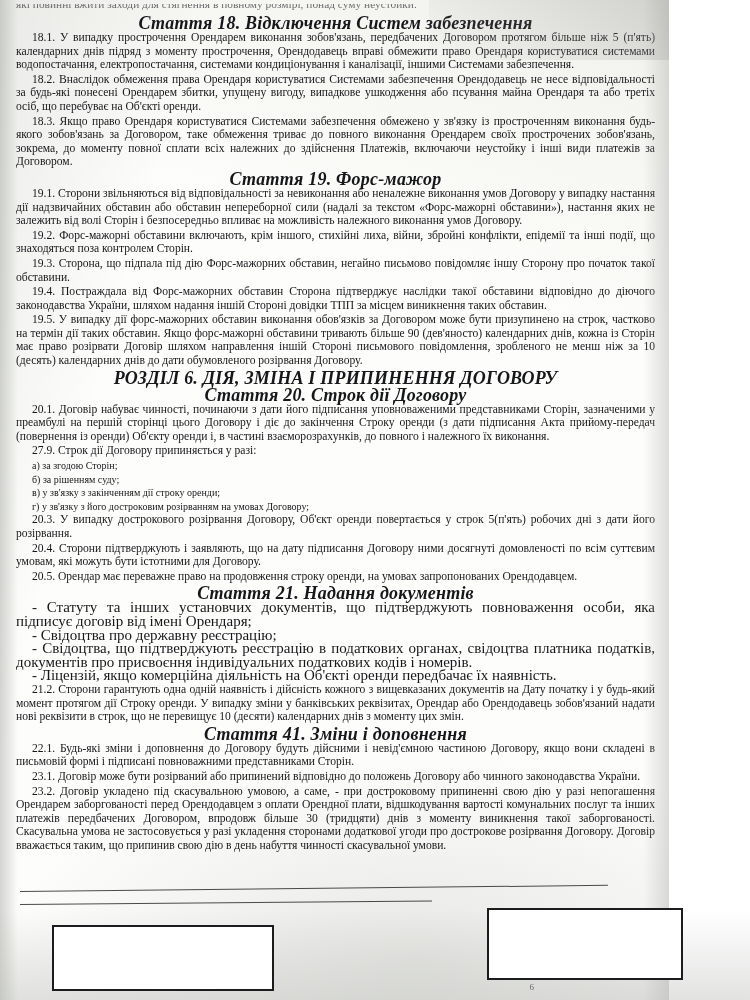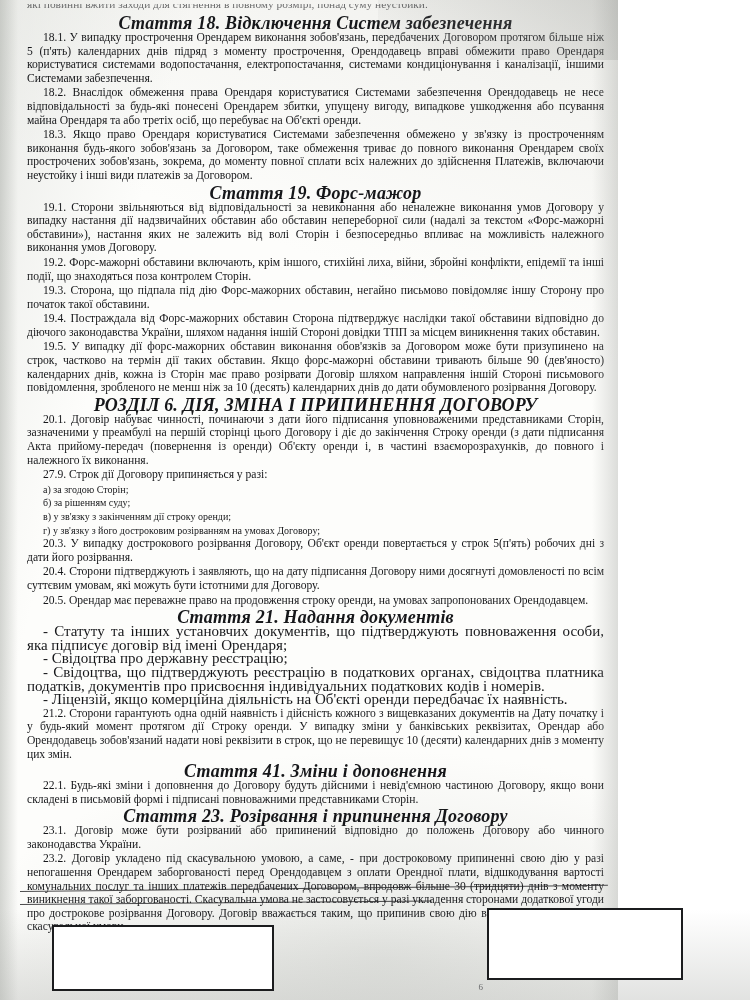--- a/index.html
+++ b/index.html
@@ -8,29 +8,29 @@
     background: #ffffff;
   }
   body {
     width: 750px;
     height: 1000px;
     overflow: hidden;
     font-family: "Liberation Serif", serif;
   }
   .page {
     position: relative;
-    width: 618px;
+    width: 669px;
     height: 1000px;
     background: #fdfdfb;
     background-image:
       linear-gradient(105deg, rgba(220,222,218,0.55) 0%, rgba(255,255,255,0.0) 22%),
       linear-gradient(200deg, rgba(236,236,232,0.75) 0%, rgba(255,255,255,0) 30%),
       radial-gradient(ellipse 600px 300px at 62% 96%, rgba(216,218,214,0.6), rgba(255,255,255,0) 70%);
     box-sizing: border-box;
-    padding: 4px 14px 0 27px;
+    padding: 4px 14px 0 16px;
     color: #16171a;
   }
   
   .shade-left {
     position: absolute; left: 0; top: 0; width: 18px; height: 1000px;
     background: linear-gradient(90deg, rgba(160,164,158,0.45), rgba(255,255,255,0));
     pointer-events: none;
   }
   .shade-right {
     position: absolute; right: 0; top: 0; width: 26px; height: 1000px;
@@ -134,41 +134,41 @@
   <p class="par">18.3.  Якщо право Орендаря користуватися Системами забезпечення обмежено у зв'язку із простроченням виконання будь-якого зобов'язань за Договором, таке обмеження триває до повного виконання Орендарем своїх прострочених зобов'язань, зокрема, до моменту повної сплати всіх належних до здійснення Платежів, включаючи неустойку і інші види платежів за Договором.</p>
 
   <h2 class="section">Стаття 19. Форс-мажор</h2>
   <p class="par">19.1. Сторони звільняються від відповідальності за невиконання або неналежне виконання умов Договору у випадку настання дії надзвичайних обставин або обставин непереборної сили (надалі за текстом «Форс-мажорні обставини»), настання яких не залежить від волі Сторін і безпосередньо впливає на можливість належного виконання умов Договору.</p>
   <p class="par">19.2. Форс-мажорні обставини включають, крім іншого, стихійні лиха, війни, збройні конфлікти, епідемії та інші події, що знаходяться поза контролем Сторін.</p>
   <p class="par">19.3. Сторона, що підпала під дію Форс-мажорних обставин, негайно письмово повідомляє іншу Сторону про початок такої обставини.</p>
   <p class="par">19.4. Постраждала від Форс-мажорних обставин Сторона підтверджує наслідки такої обставини відповідно до діючого законодавства України, шляхом надання іншій Стороні довідки ТПП за місцем виникнення таких обставин.</p>
   <p class="par">19.5. У випадку дії форс-мажорних обставин виконання обов'язків за Договором може бути призупинено на строк, частково на термін дії таких обставин.  Якщо  форс-мажорні обставини тривають більше 90 (дев'яносто) календарних днів, кожна із Сторін має право розірвати Договір шляхом направлення іншій Стороні письмового повідомлення, зробленого не менш ніж за 10 (десять) календарних днів до дати обумовленого розірвання Договору.</p>
 
   <h2 class="section">РОЗДІЛ 6. ДІЯ, ЗМІНА І ПРИПИНЕННЯ ДОГОВОРУ</h2>
+  <h2 class="section">Стаття 20. Строк  дії Договору</h2>
   <p class="par">20.1. Договір набуває чинності, починаючи з дати його підписання уповноваженими представниками Сторін, зазначеними у преамбулі на першій сторінці цього Договору і діє до закінчення Строку оренди (з дати підписання Акта прийому-передач (повернення із оренди) Об'єкту оренди і, в частині взаєморозрахунків, до повного і належного їх виконання.</p>
   <p class="par">27.9. Строк дії Договору припиняється у разі:</p>
   <p class="list-item">а) за згодою Сторін;</p>
   <p class="list-item">б) за рішенням суду;</p>
   <p class="list-item">в) у зв'язку з закінченням дії строку оренди;</p>
   <p class="list-item">г) у зв'язку з його достроковим розірванням на умовах Договору;</p>
   <p class="par">20.3. У випадку дострокового розірвання Договору, Об'єкт оренди повертається у строк   5(п'ять) робочих дні з дати його розірвання.</p>
   <p class="par">20.4.  Сторони підтверджують і заявляють, що на дату підписання Договору ними досягнуті домовленості по всім суттєвим умовам, які можуть бути істотними для Договору.</p>
   <p class="par">20.5. Орендар має переважне право на продовження строку оренди, на умовах запропонованих Орендодавцем.</p>
 
   <h2 class="section">Стаття 21.  Надання документів</h2>
   <p class="dash-item">- Статуту та інших установчих документів, що підтверджують повноваження особи, яка підписує договір від імені Орендаря;</p>
   <p class="dash-item">- Свідоцтва про державну реєстрацію;</p>
   <p class="dash-item">- Свідоцтва, що підтверджують реєстрацію в податкових органах, свідоцтва платника податків, документів про присвоєння індивідуальних податкових кодів і номерів.</p>
   <p class="dash-item">- Ліцензій, якщо комерційна діяльність на Об'єкті оренди передбачає їх наявність.</p>
   <p class="par">21.2. Сторони гарантують одна одній наявність і дійсність кожного з вищевказаних документів на Дату початку і у будь-який момент протягом дії Строку оренди. У випадку зміни у банківських реквізитах, Орендар або Орендодавець зобов'язаний надати нові реквізити в строк, що не перевищує 10 (десяти) календарних днів з моменту цих змін.</p>
 
   <h2 class="section">Стаття 41. Зміни і доповнення</h2>
   <p class="par">22.1.  Будь-які зміни і доповнення до Договору будуть дійсними і невід'ємною частиною Договору, якщо вони складені в письмовій формі і підписані повноважними представниками Сторін.</p>
 
-  <h2 class="section">Стаття 23. Розірвання і припинення Договору</h2>
   <p class="par">23.1. Договір може бути розірваний або припинений відповідно до положень Договору або чинного законодавства України.</p>
   <p class="par">23.2. Договір укладено під скасувальною умовою, а саме, - при достроковому припиненні свою дію у разі  непогашення Орендарем заборгованості перед Орендодавцем з оплати Орендної плати, відшкодування  вартості комунальних послуг та інших платежів передбачених  Договором, впродовж більше 30 (тридцяти) днів з моменту виникнення такої заборгованості. Скасувальна умова не застосовується у разі укладення сторонами додаткової угоди про дострокове розірвання  Договору. Договір вважається таким, що припинив свою дію в день набуття чинності скасувальної умови.</p>
 
   <div class="strike" style="left:20px; top:891px; width:588px; transform: rotate(-0.6deg);"></div>
   <div class="strike" style="left:20px; top:904px; width:412px; transform: rotate(-0.5deg);"></div>
 
   <div class="whitebox" style="left:52px; top:925px; width:218px; height:62px;"></div>
   <div class="whitebox" style="left:487px; top:908px; width:192px; height:68px;"></div>
 
   <div class="page-mark">6</div>

